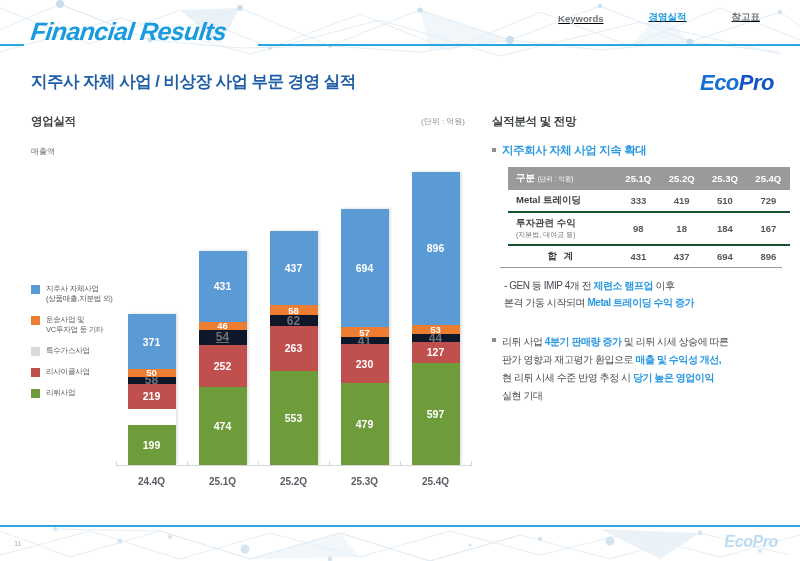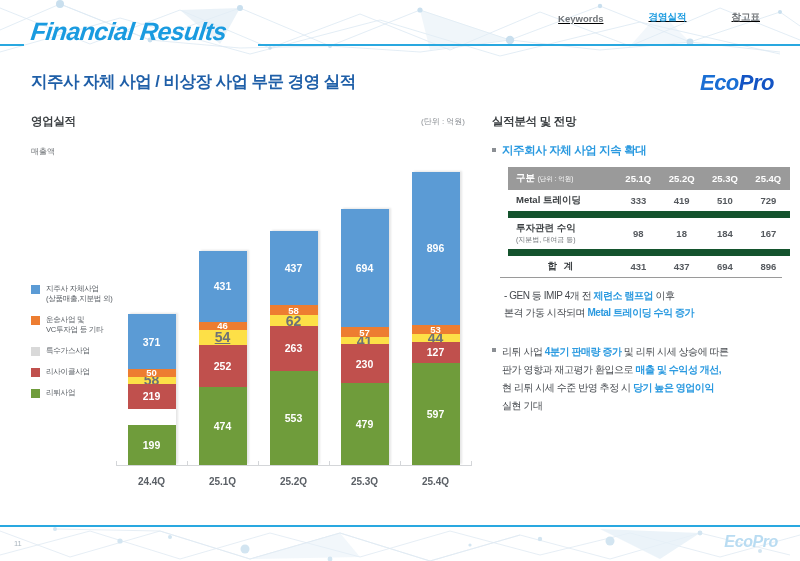--- a/index.html
+++ b/index.html
@@ -87,21 +87,21 @@
     display: flex; flex-direction: column-reverse;
     box-shadow: 1.5px -1.5px 2px rgba(0,0,0,0.10);
   }
   .seg {
     display: flex; align-items: center; justify-content: center;
     font-size: 10.5px; font-weight: 700; color: #fff;
     line-height: 1; overflow: hidden;
   }
   .seg.s-lithium { background: #6F9C3B; }
   .seg.s-recycle { background: #C0504D; }
-  .seg.s-gas     { background: #fde047; color: #6E7276; font-size: 14px; }
+  .seg.s-gas     { background: #0f172a; color: #6E7276; font-size: 12px; }
   .seg.s-trans   { background: #ED7D31; font-size: 9.5px; }
   .seg.s-holding { background: #5B9BD5; }
 
   .xlab {
     position: absolute; width: 80px; text-align: center;
     font-size: 10px; font-weight: 700; color: #5B6066;
   }
 
   #legend { position: absolute; left: 0; top: 118px; width: 90px; }
   .lg-row { display: flex; align-items: flex-start; margin-bottom: 11px; }
@@ -130,21 +130,21 @@
     width: 100%; border-collapse: collapse; margin: 9px 0 0 8px;
     width: 282px;
   }
   #kpi th, #kpi td { padding: 4px 2px; font-size: 9.5px; }
   #kpi thead th {
     background: #9A9A9A; color: #ffffff; font-weight: 700;
     text-align: center; padding: 5px 2px;
   }
   #kpi thead th.lbl { text-align: left; padding-left: 8px; }
   #kpi thead th .unit { font-size: 6.5px; font-weight: 400; }
-  #kpi tbody td { color: #55595E; text-align: center; font-weight: 700; border-bottom: 7px solid #14532d; }
+  #kpi tbody td { color: #55595E; text-align: center; font-weight: 700; border-bottom: 2px solid #14532d; }
   #kpi tbody td.lbl { text-align: left; padding-left: 8px; color: #3C4043; font-weight: 700; }
   #kpi tbody td.lbl .sub { display: block; font-size: 7px; font-weight: 400; color: #6E7276; }
   #kpi tbody tr.total td { border-bottom: none; border-top: 1.5px solid #9A9A9A; }
   #kpi tbody tr.total td.lbl { text-align: center; padding-left: 0; letter-spacing: 2px; }
   #kpi-wrap { border-bottom: 1.5px solid #9A9A9A; width: 282px; margin-left: 8px; }
 
   .subline {
     margin: 9px 0 0 12px; font-size: 10px; color: #45494E;
     line-height: 1.72; letter-spacing: -0.45px;
   }

